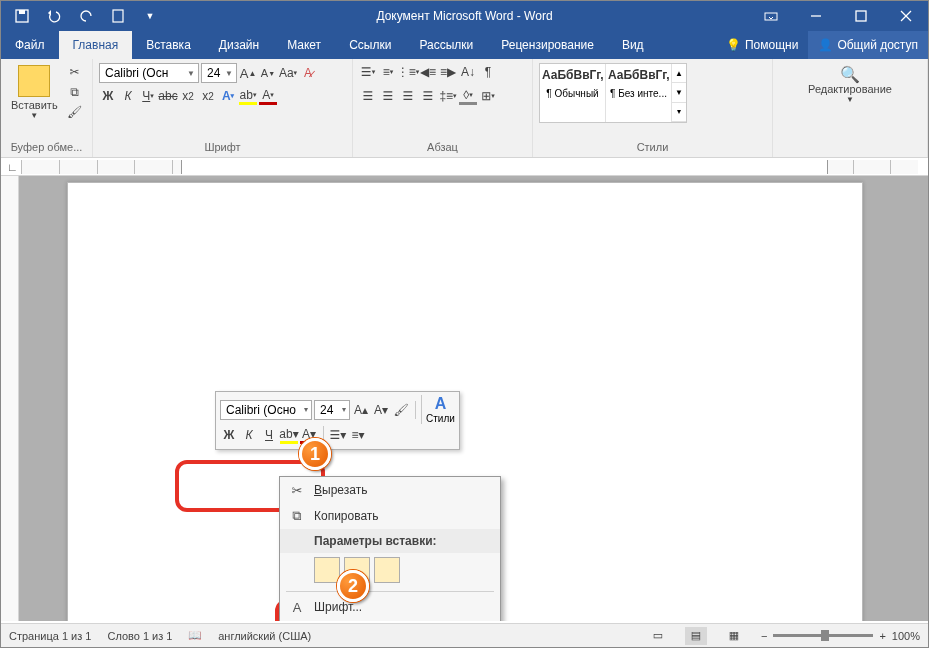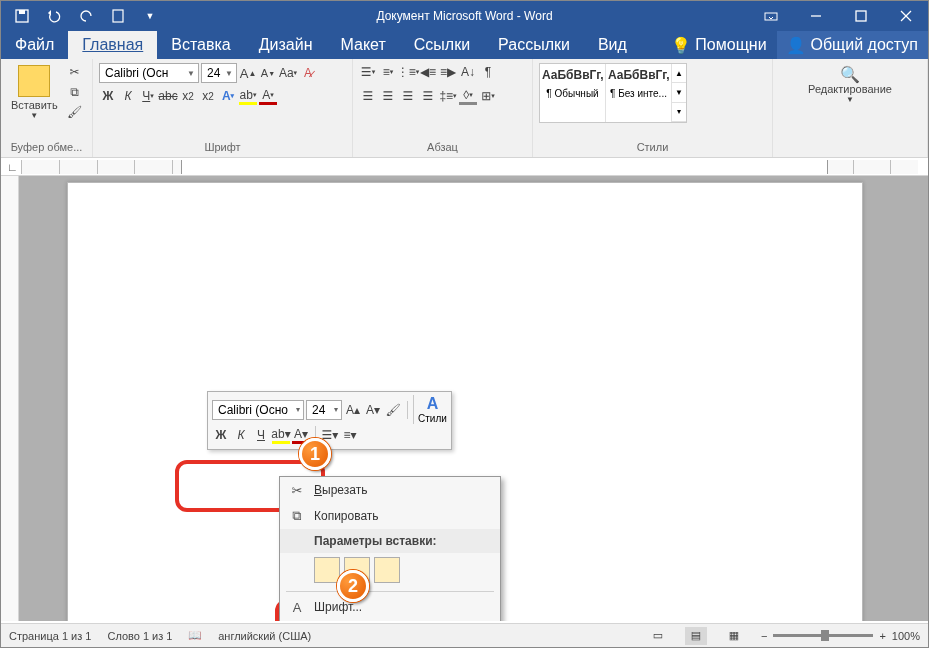--- a/index.html
+++ b/index.html
@@ -7,23 +7,23 @@
 
   
   .titlebar { background: #2B579A; height: 30px; display: flex; align-items: center; color: white; font-size: 12px; position: relative; }
   .qat { display: flex; gap: 6px; padding-left: 8px; align-items: center; height: 100%; }
   .qat .ic, .titlebar .ic { width: 26px; height: 20px; display: flex; align-items: center; justify-content: center; cursor: pointer; }
   .title { position: absolute; left: 0; right: 0; text-align: center; pointer-events: none; }
   .sysbtns { margin-left: auto; display: flex; }
   .sysbtns .ic { width: 45px; height: 30px; }
 
   
-  .ribbon-tabs { background: #2B579A; height: 28px; display: flex; align-items: stretch; color: white; font-size: 16px; }
+  .ribbon-tabs { background: #2B579A; height: 28px; display: flex; align-items: stretch; color: white; font-size: 12px; }
   .ribbon-tabs .tab { padding: 0 14px; display: flex; align-items: center; cursor: pointer; }
-  .ribbon-tabs .tab.active { background: #F1F1F1; color: #2B579A; text-decoration: underline; }
+  .ribbon-tabs .tab.active { background: #F1F1F1; color: #2B579A; }
   .ribbon-tabs .spacer { flex: 1; }
   .ribbon-tabs .tell, .ribbon-tabs .share { display: flex; align-items: center; gap: 4px; padding: 0 10px; }
   .ribbon-tabs .share { background: #3A67AC; }
 
   
   .ribbon { background: #F1F1F1; border-bottom: 1px solid #D4D4D4; height: 99px; display: flex; }
   .group { border-right: 1px solid #E1E1E1; display: flex; flex-direction: column; }
   .group-body { flex: 1; display: flex; align-items: flex-start; padding: 4px 6px 0 6px; gap: 4px; }
   .group-label { font-size: 11px; color: #666; text-align: center; padding: 2px 0 4px 0; position: relative; }
 
@@ -150,20 +150,21 @@
 </div>
 
 <div class="ribbon-tabs">
   <div class="tab">Файл</div>
   <div class="tab active">Главная</div>
   <div class="tab">Вставка</div>
   <div class="tab">Дизайн</div>
   <div class="tab">Макет</div>
   <div class="tab">Ссылки</div>
   <div class="tab">Рассылки</div>
+  <div class="tab">Рецензирование</div>
   <div class="tab">Вид</div>
   <div class="spacer"></div>
   <div class="tell">
       <span>💡</span>
       <span>Помощни</span>
     </div>
   <div class="share">
       <span>👤</span>
       <span>Общий доступ</span>
     </div>
@@ -288,21 +289,21 @@
   <span style="font-size:11px;">∟</span>
   <div class="track"></div>
   <div class="active"></div>
 </div>
 
 <div class="workspace">
   <div class="ruler-v"></div>
   <div class="page"></div>
 
 
-  <div class="mini-tb" style="left:206px; top:215px;">
+  <div class="mini-tb" style="left:214px; top:215px;">
     <div class="row">
       <span class="font-combo" style="width:92px;">
           <span>Calibri (Осно</span>
           <span class="dd">▾</span>
         </span>
       <span class="size-combo">
           <span>24</span>
           <span class="dd">▾</span>
         </span>
       <span class="s-ic">A▴</span>

